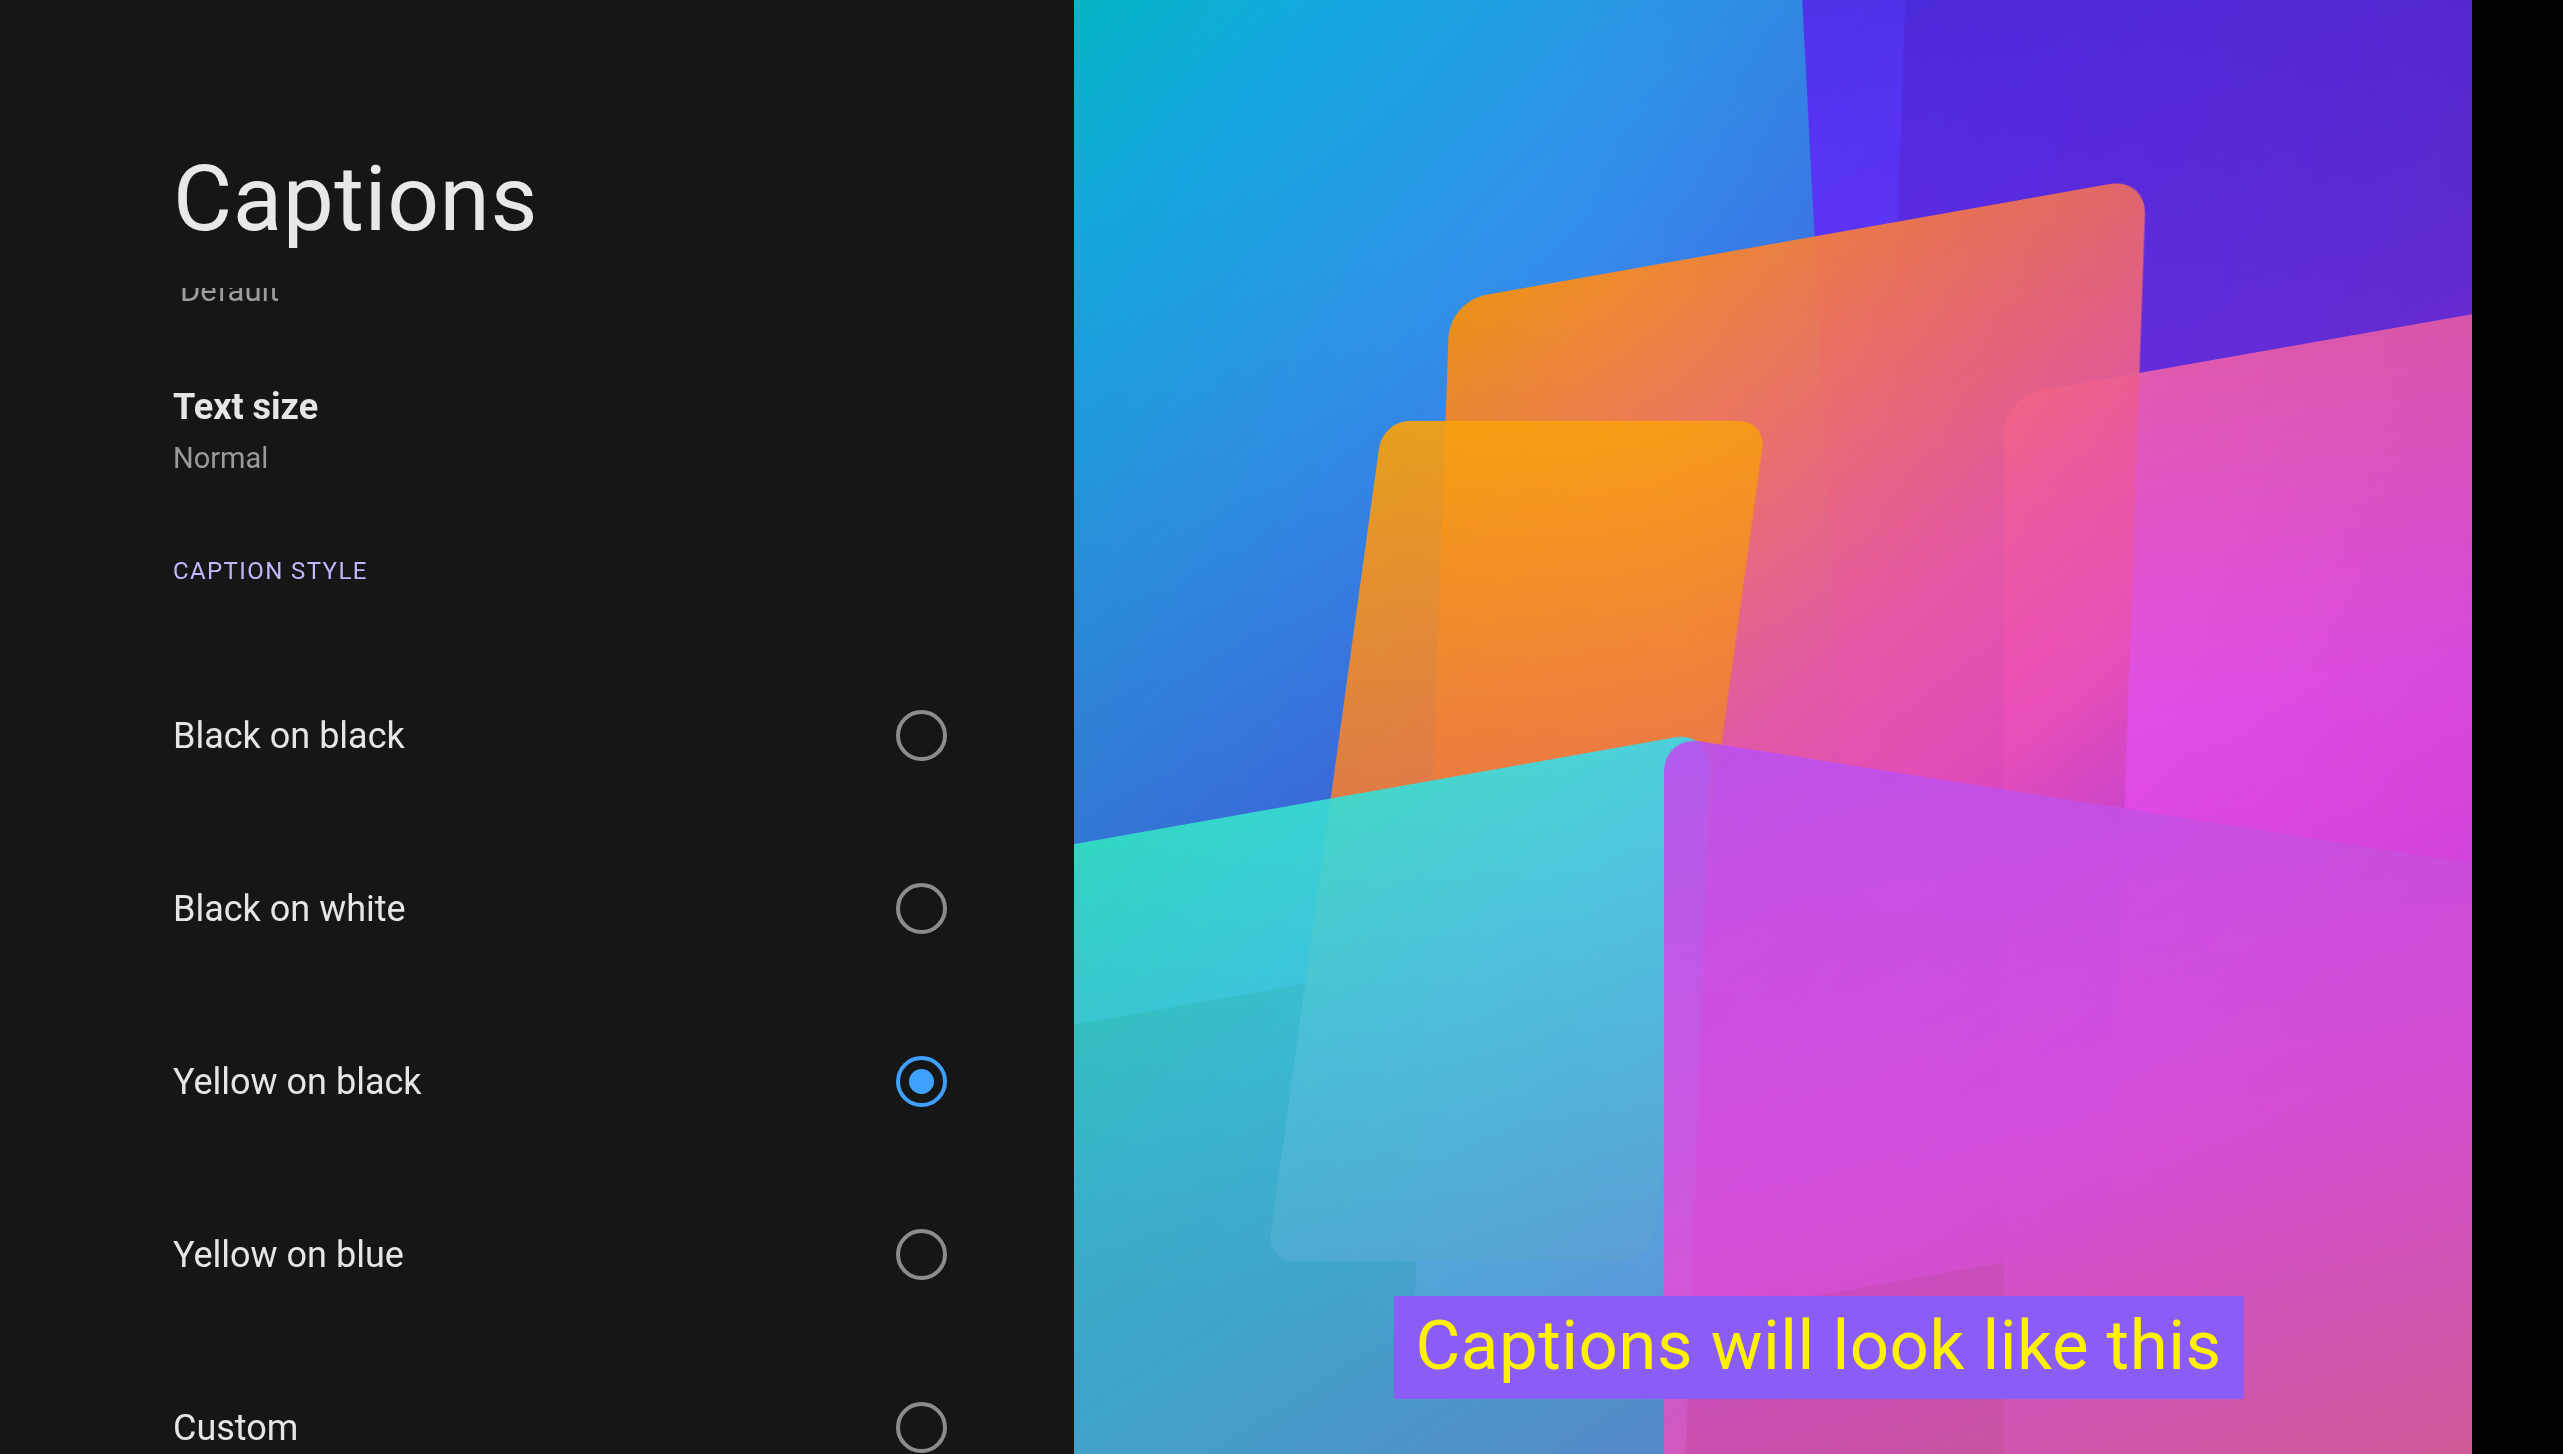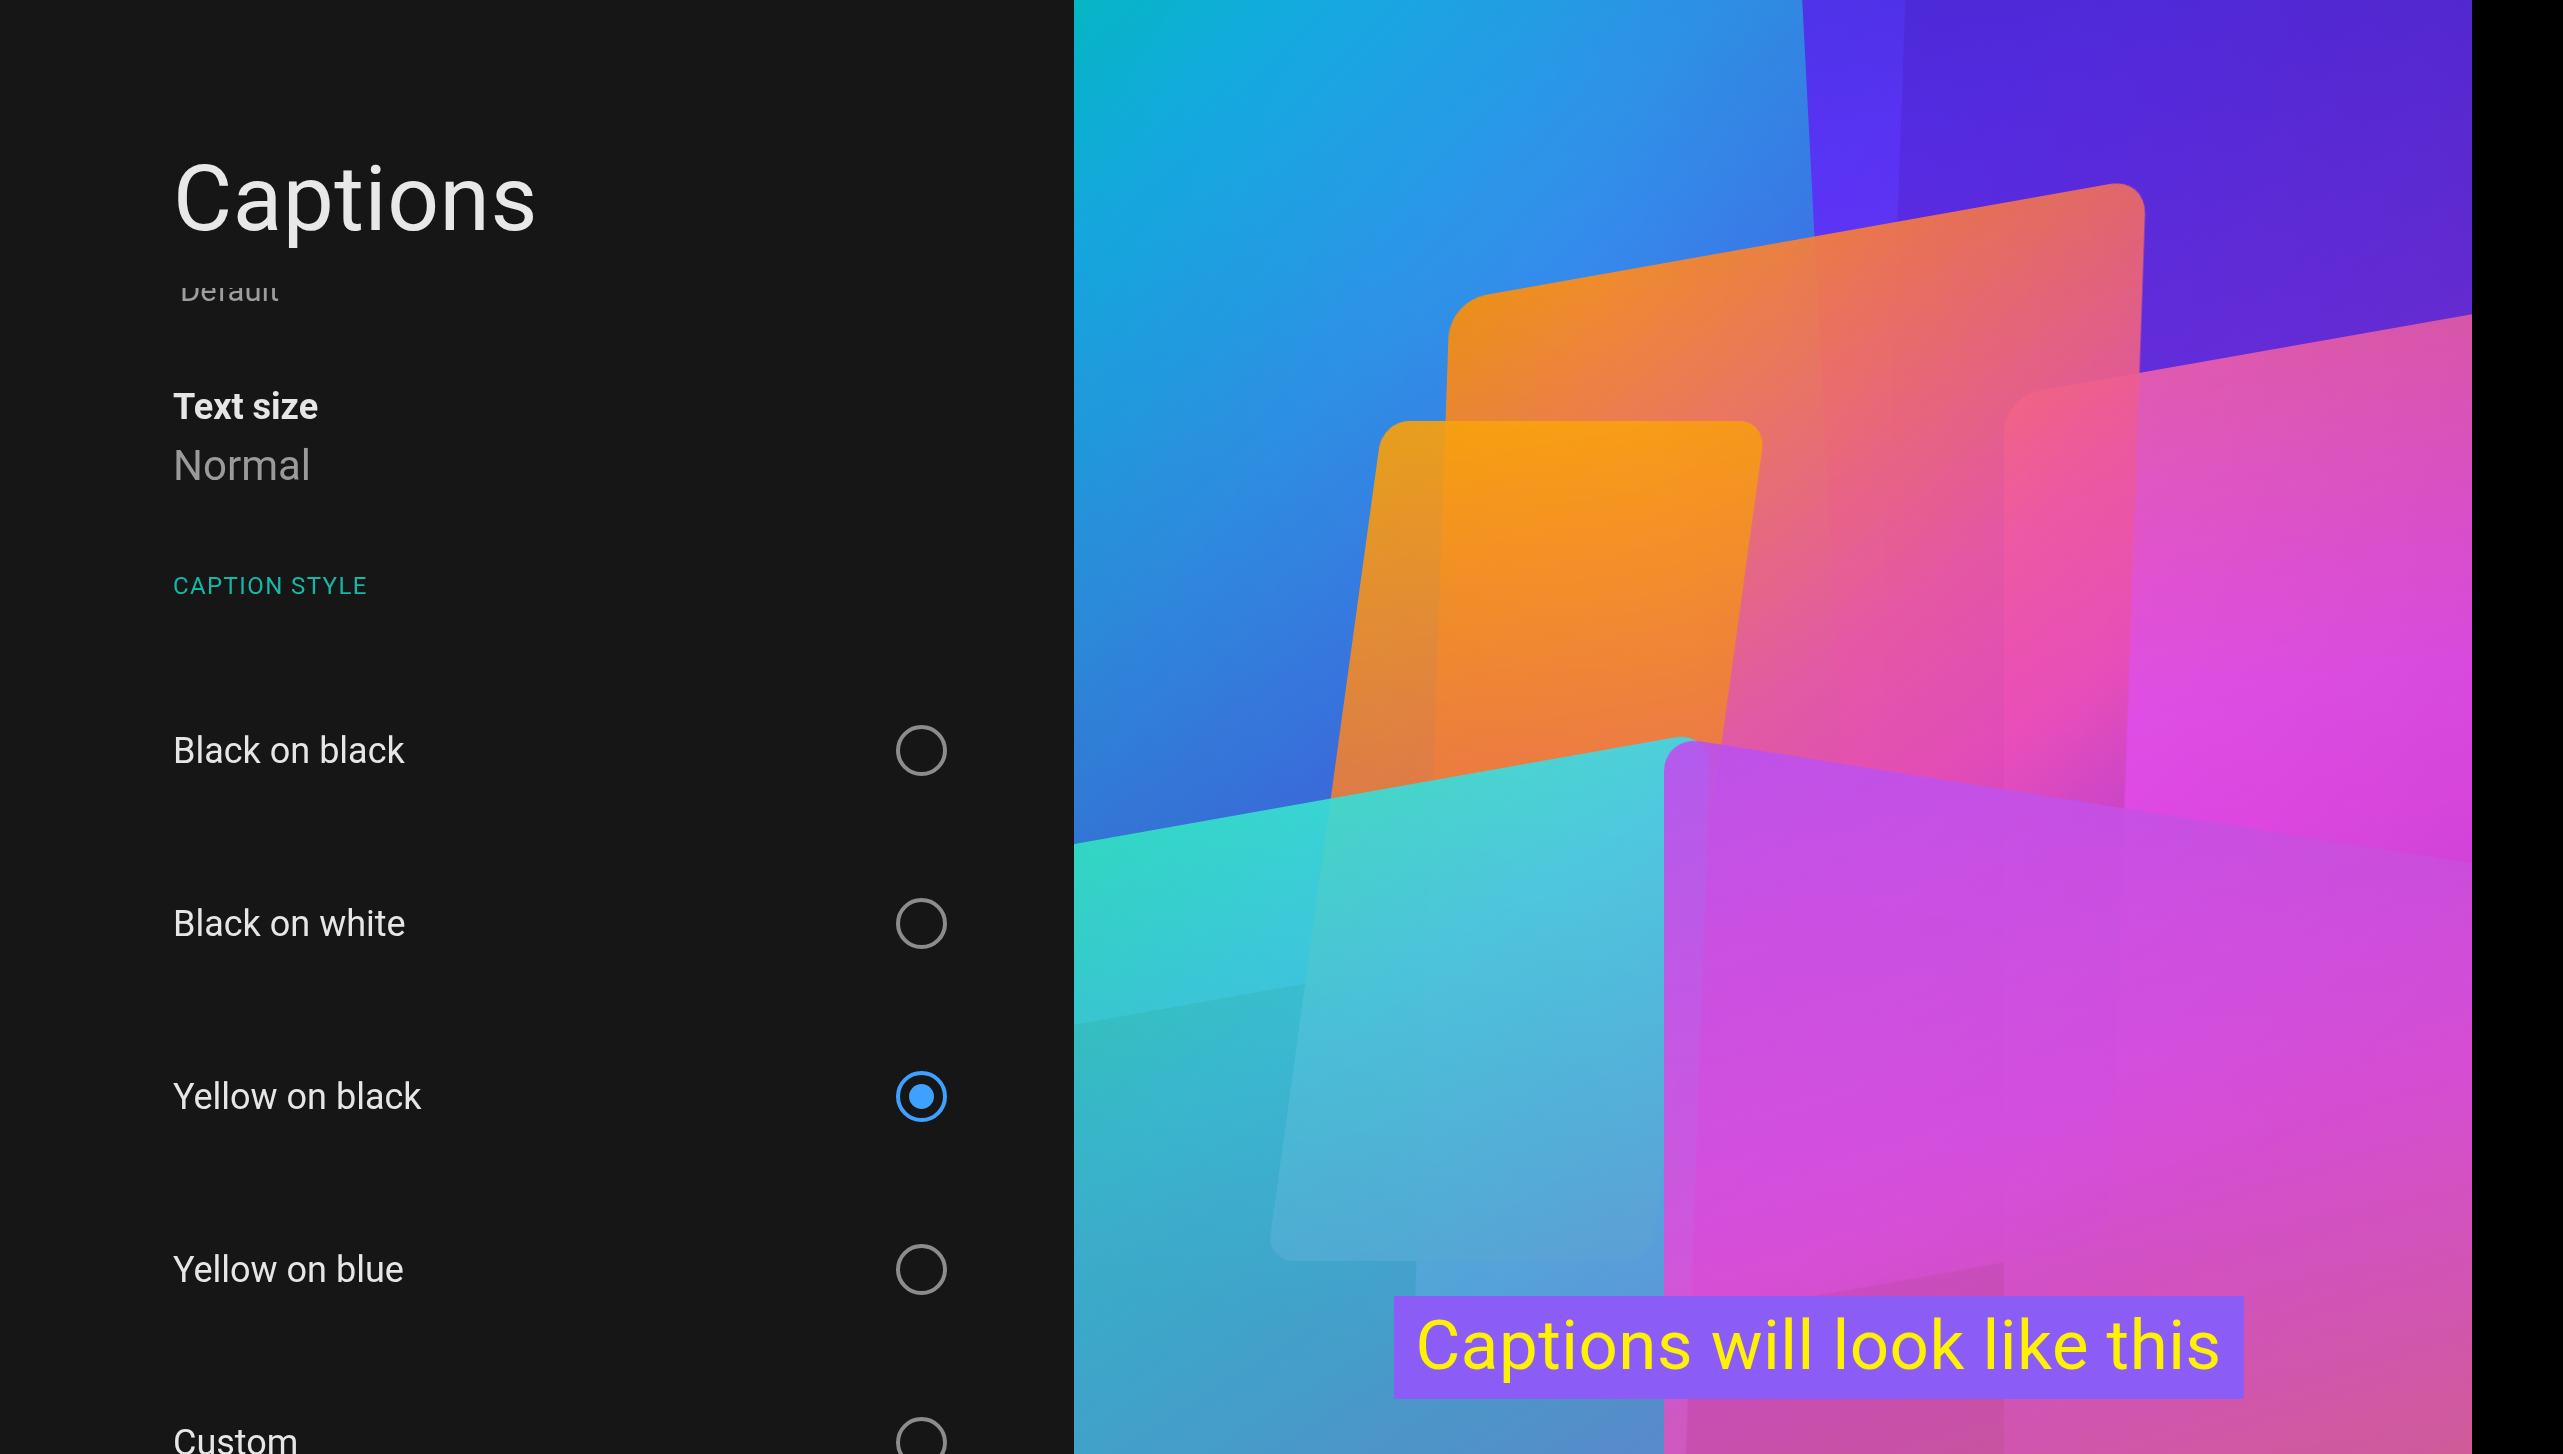--- a/index.html
+++ b/index.html
@@ -58,24 +58,24 @@
     margin-bottom: 82px;
   }
   .setting .title {
     color: #e6e6e6;
     font-size: 36px;
     font-weight: 700;
     margin-bottom: 12.7px;
   }
   .setting .value {
     color: #9a9a9a;
-    font-size: 42px;
+    font-size: 29px;
   }
   .section-header {
-    color: #14b8a6;
+    color: #c4b5fd;
     font-size: 24px;
     letter-spacing: 1.4px;
     margin-bottom: 64px;
   }
   .option-list { }
   .radio-row {
     display: flex;
     align-items: center;
     justify-content: space-between;
     height: 173px;

